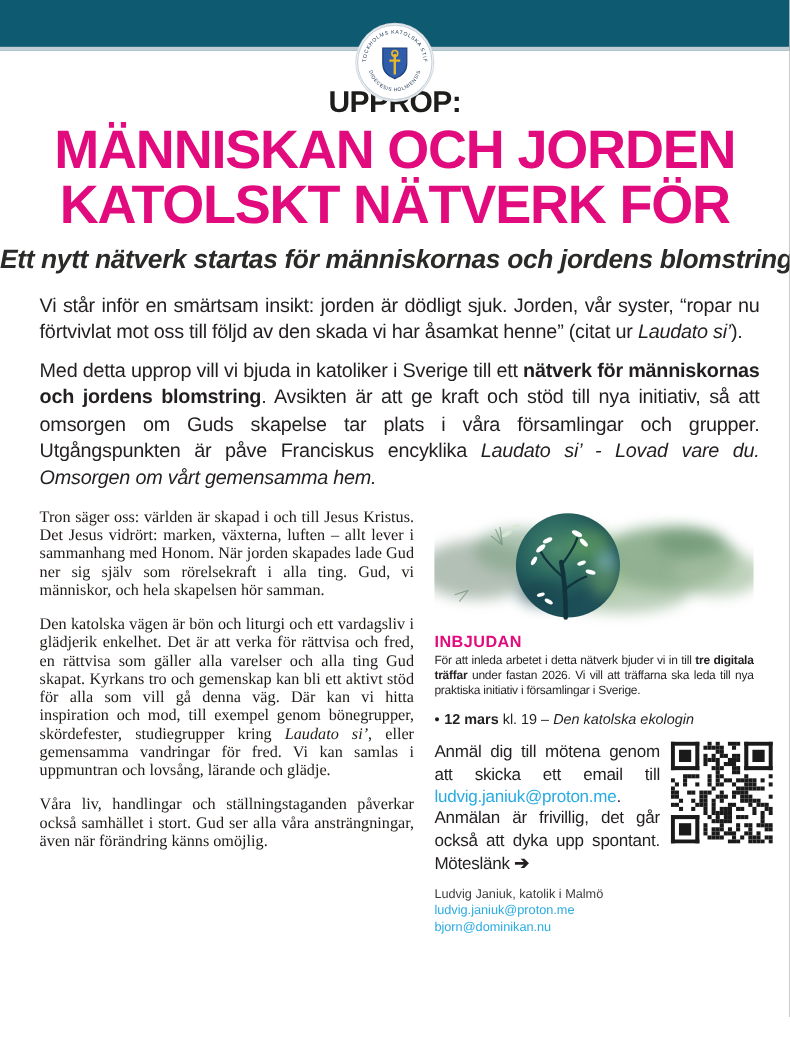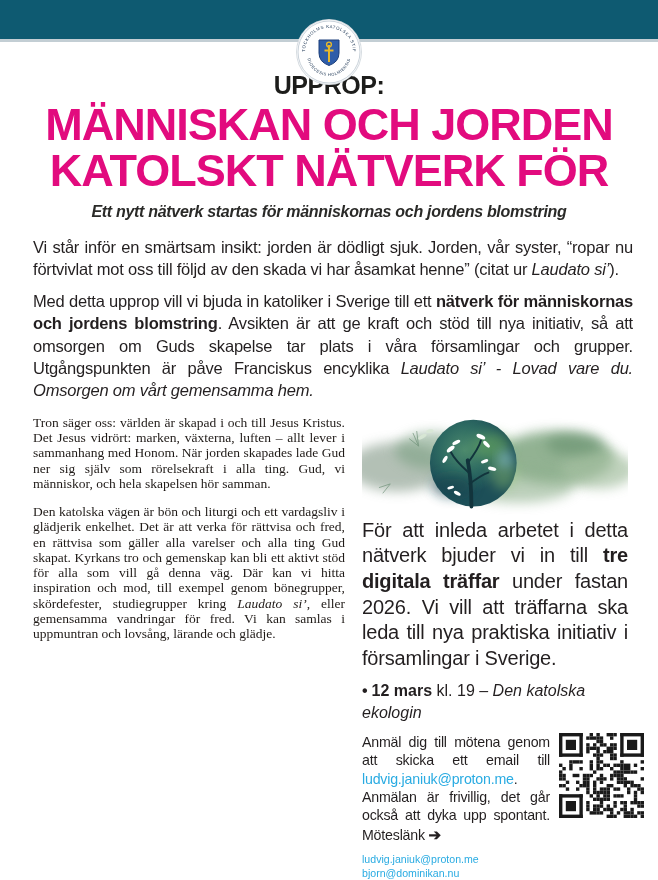--- a/index.html
+++ b/index.html
@@ -12,38 +12,38 @@
   .topbar { height:42px; background:#0e5a71; border-bottom:3px solid #c3ced4; }
   .seal {
     position:absolute; left:50%; top:20px; transform:translateX(-50%);
     width:64px; height:64px; border-radius:50%; background:#fff;
     box-shadow:0 0 0 1px #d6dce1; display:flex; align-items:center; justify-content:center;
   }
   .kicker { text-align:center; margin-top:29px; font-size:25px; font-weight:bold;
     letter-spacing:-0.5px; color:#1d1d1b; }
   .title { text-align:center; color:#e20b7e; font-weight:bold; font-size:45px;
     line-height:1.02; letter-spacing:-1px; margin-top:2px; }
-  .subtitle { text-align:center; font-size:16px; font-weight:bold; font-style:italic;
+  .subtitle { text-align:center; font-size:22px; font-weight:bold; font-style:italic;
     color:#2a2a28; margin-top:9px; letter-spacing:-0.3px; white-space:nowrap; }
   
   .intro { margin:15px 25px 0 33px; font-size:16.5px; line-height:1.36;
     text-align:justify; letter-spacing:-0.2px; }
   .intro p + p { margin-top:9px; }
   
   .cols { display:flex; margin:13px 30px 0 33px; gap:17px; }
   .leftcol { flex:0 0 312px; font-family:"Liberation Serif", serif; font-size:13.5px;
     line-height:1.13; text-align:justify; color:#1f1a17; }
   .leftcol p + p { margin-top:13px; }
   .rightcol { flex:1; min-width:0; }
   .globe-art { width:100%; height:100px; display:block; }
   .inb-heading { color:#e20b7e; font-weight:bold; font-size:13.5px;
     letter-spacing:0.4px; margin-top:4px; }
-  .inb-text { font-size:20px; line-height:1.28; text-align:justify;
+  .inb-text { font-size:10px; line-height:1.28; text-align:justify;
     letter-spacing:-0.2px; margin-top:3px; }
-  .events { list-style:none; margin-top:9px; font-size:16px; line-height:1.32; }
+  .events { list-style:none; margin-top:9px; font-size:12px; line-height:1.32; }
   .events li .bullet { font-weight:bold; margin-right:4px; }
   .signup { display:flex; margin-top:10px; align-items:flex-start; }
   .signup-text { flex:0 0 188px; font-size:14.2px; line-height:1.3;
     text-align:justify; letter-spacing:-0.2px; }
   .signup-text .arrow { font-weight:bold; font-size:15px; }
   .qr { margin-left:9px; flex:0 0 85px; }
   a.maillink { color:#29abe2; text-decoration:none; }
   .contacts { margin-top:9px; font-size:10.6px; line-height:1.32; color:#3c3c3b; }
   .contacts .mail { color:#29abe2; }
   .b { font-weight:bold; } .i { font-style:italic; }
@@ -87,20 +87,21 @@
   <div class="intro">
     <p><span>Vi står inför en smärtsam insikt: jorden är dödligt sjuk. Jorden, vår syster, “ropar nu förtvivlat mot oss till följd av den skada vi har åsamkat henne” (citat ur </span><span class="i">Laudato si’</span><span>).</span></p>
     <p><span>Med detta upprop vill vi bjuda in katoliker i Sverige till ett </span><span class="b">nätverk för människornas och jordens blomstring</span><span>. Avsikten är att ge kraft och stöd till nya initiativ, så att omsorgen om Guds skapelse tar plats i våra församlingar och grupper. Utgångspunkten är påve Franciskus encyklika </span><span class="i">Laudato si’ - Lovad vare du. Omsorgen om vårt gemensamma hem.</span></p>
   </div>
 
   <div class="cols">
 
     <div class="leftcol">
       <p>Tron säger oss: världen är skapad i och till Jesus Kristus. Det Jesus vidrört: marken, växterna, luften – allt lever i sammanhang med Honom. När jorden skapades lade Gud ner sig själv som rörelsekraft i alla ting. Gud, vi människor, och hela skapelsen hör samman.</p>
       <p><span>Den katolska vägen är bön och liturgi och ett vardagsliv i glädjerik enkelhet. Det är att verka för rättvisa och fred, en rättvisa som gäller alla varelser och alla ting Gud skapat. Kyrkans tro och gemenskap kan bli ett aktivt stöd för alla som vill gå denna väg. Där kan vi hitta inspiration och mod, till exempel genom bönegrupper, skördefester, studiegrupper kring </span><span class="i">Laudato si’</span><span>, eller gemensamma vandringar för fred. Vi kan samlas i uppmuntran och lovsång, lärande och glädje.</span></p>
+      <p>Våra liv, handlingar och ställningstaganden påverkar också samhället i stort. Gud ser alla våra ansträngningar, även när förändring känns omöjlig.</p>
     </div>
 
     <div class="rightcol">
 
       <svg class="globe-art" viewBox="0 0 282 100">
         <defs>
           <radialGradient id="globeG" cx="40%" cy="35%">
             <stop offset="0%" stop-color="#4d8a6d"></stop>
             <stop offset="55%" stop-color="#2e6b62"></stop>
             <stop offset="100%" stop-color="#1d4f58"></stop>
@@ -140,20 +141,21 @@
           <ellipse cx="88" cy="44" rx="4.2" ry="1.9" transform="rotate(-60 88 44)"></ellipse>
           <ellipse cx="101" cy="80" rx="4" ry="1.8" transform="rotate(30 101 80)"></ellipse>
           <ellipse cx="94" cy="74" rx="3.6" ry="1.6" transform="rotate(-15 94 74)"></ellipse>
         </g>
         <g fill="#d9e8d6" opacity="0.9">
           <ellipse cx="64" cy="20" rx="5" ry="2" transform="rotate(-30 64 20)"></ellipse>
           <ellipse cx="72" cy="14" rx="4" ry="1.8" transform="rotate(-10 72 14)"></ellipse>
         </g>
       </svg>
 
+      <div class="inb-heading">INBJUDAN</div>
       <p class="inb-text"><span>För att inleda arbetet i detta nätverk bjuder vi in till </span><span class="b">tre digitala träffar</span><span> under fastan 2026. Vi vill att träffarna ska leda till nya praktiska initiativ i församlingar i Sverige.</span></p>
 
       <ul class="events">
         <li><span class="bullet">•</span><span class="b">12 mars</span><span> kl. 19 – </span><span class="i">Den katolska ekologin</span></li>
       </ul>
 
       <div class="signup">
         <p class="signup-text"><span>Anmäl dig till mötena genom att skicka ett email till </span><a class="maillink" href="#">ludvig.janiuk@proton.me</a><span>. Anmälan är frivillig, det går också att dyka upp spontant. Möteslänk </span><span class="arrow">➔</span></p>
         <svg class="qr" width="85" height="85" viewBox="0 0 85 85">
             <rect x="0" y="0" width="23.8" height="3.4" fill="#1a1a1a"></rect>
@@ -376,19 +378,20 @@
             <rect x="54.4" y="81.6" width="3.4" height="3.4" fill="#1a1a1a"></rect>
             <rect x="64.6" y="81.6" width="3.4" height="3.4" fill="#1a1a1a"></rect>
             <rect x="68" y="81.6" width="3.4" height="3.4" fill="#1a1a1a"></rect>
             <rect x="71.39999999999999" y="81.6" width="3.4" height="3.4" fill="#1a1a1a"></rect>
             <rect x="74.8" y="81.6" width="3.4" height="3.4" fill="#1a1a1a"></rect>
             <rect x="81.6" y="81.6" width="3.4" height="3.4" fill="#1a1a1a"></rect>
           </svg>
       </div>
 
       <div class="contacts">
+        <div>Ludvig Janiuk, katolik i Malmö</div>
         <div class="mail">ludvig.janiuk@proton.me</div>
         <div class="mail">bjorn@dominikan.nu</div>
       </div>
 
     </div>
   </div>
 </div>
 
 </body></html>

